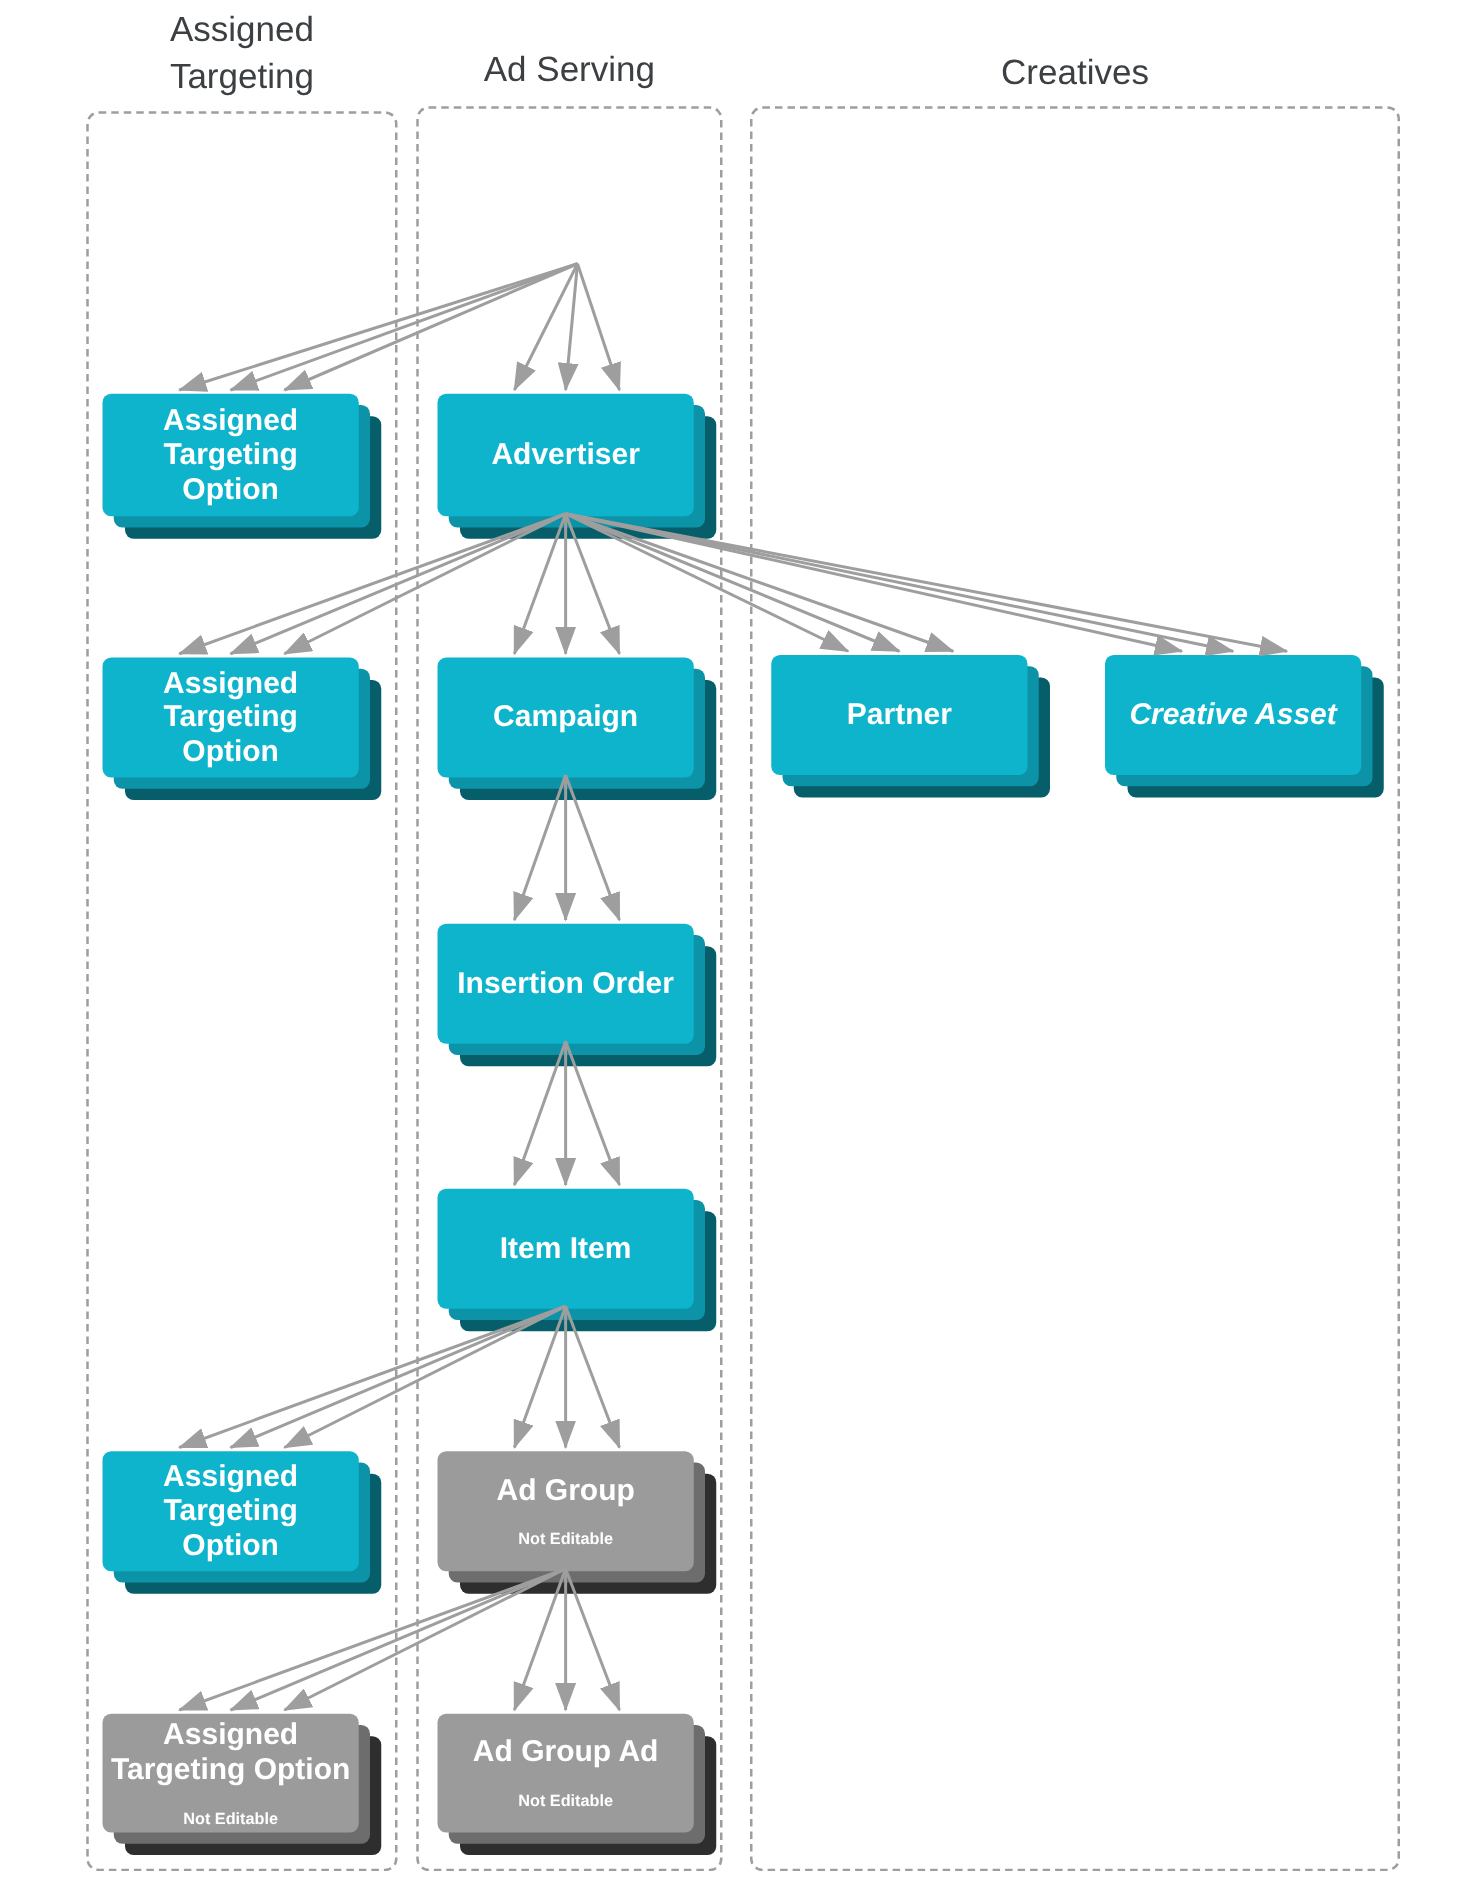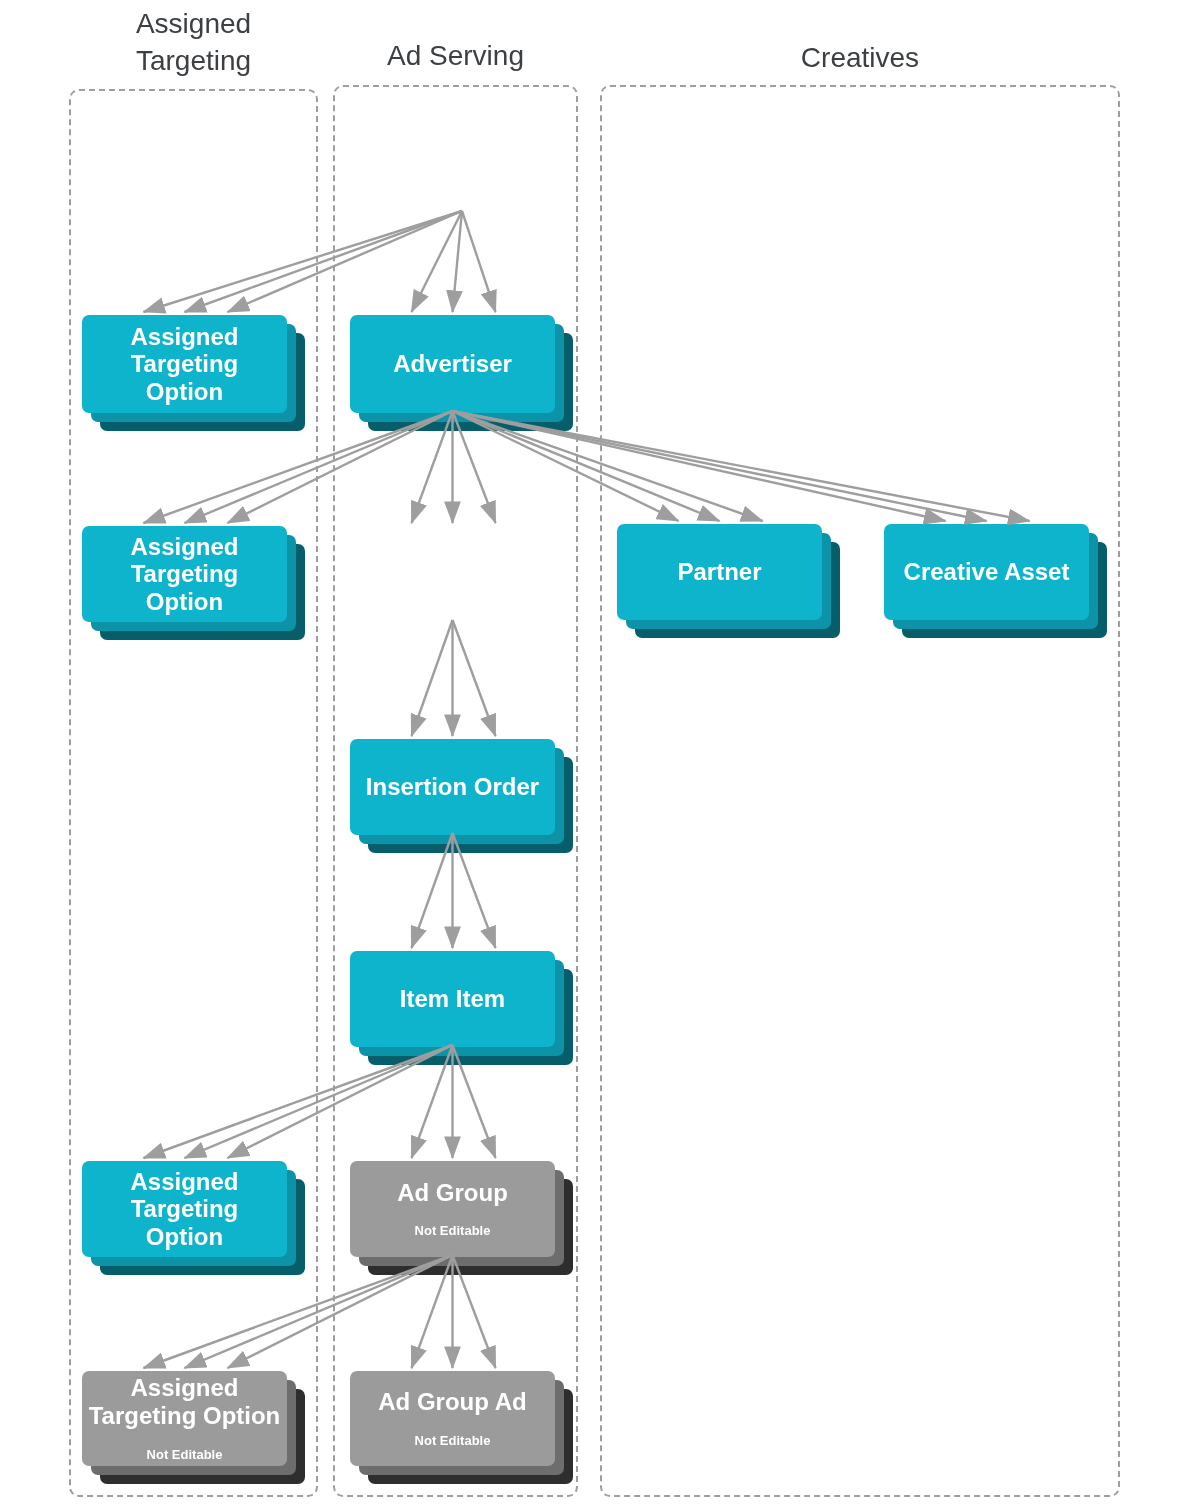--- a/index.html
+++ b/index.html
@@ -95,28 +95,33 @@
   </div>
 
   <div class="node cyan" style="left:82px;top:526px;width:205px;height:96px;">
     <i class="ly l3"></i>
       <i class="ly l2"></i>
     <b class="face"><span>Assigned
 Targeting
 Option</span></b>
   </div>
 
+  <div class="node cyan" style="left:350px;top:526px;width:205px;height:96px;">
+    <i class="ly l3"></i>
+      <i class="ly l2"></i>
+    <b class="face"><span>Campaign</span></b>
+  </div>
 
   <div class="node cyan" style="left:617px;top:524px;width:205px;height:96px;">
     <i class="ly l3"></i>
       <i class="ly l2"></i>
     <b class="face"><span>Partner</span></b>
   </div>
 
-  <div class="node cyan" style="left:884px;top:524px;width:205px;height:96px;">
+  <div class="node cyan" style="left:884px;top:524px;width:205px;height:96px;font-style:italic;">
     <i class="ly l3"></i>
       <i class="ly l2"></i>
     <b class="face"><span>Creative Asset</span></b>
   </div>
 
   <div class="node cyan" style="left:350px;top:739px;width:205px;height:96px;">
     <i class="ly l3"></i>
       <i class="ly l2"></i>
     <b class="face"><span>Insertion Order</span></b>
   </div>

